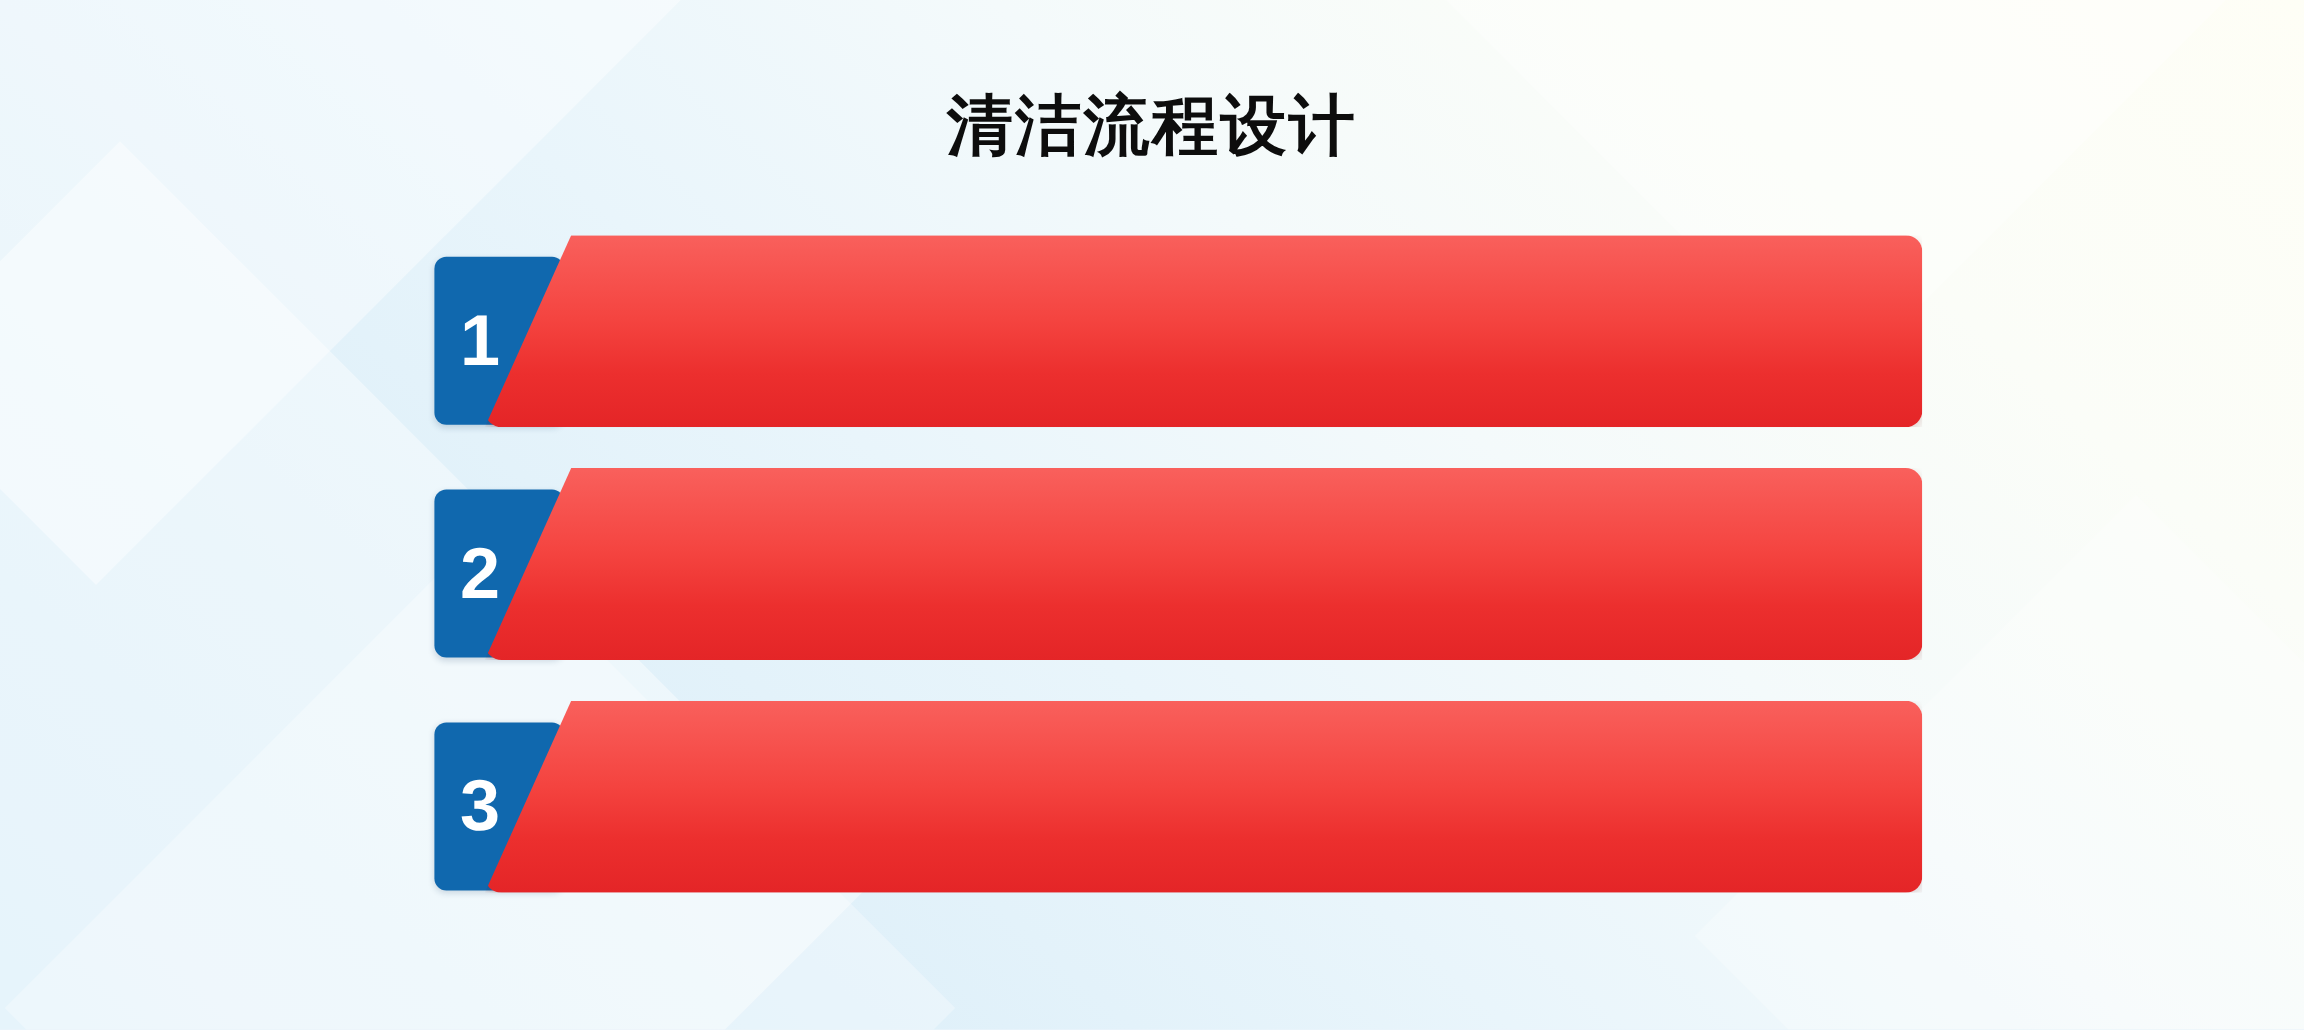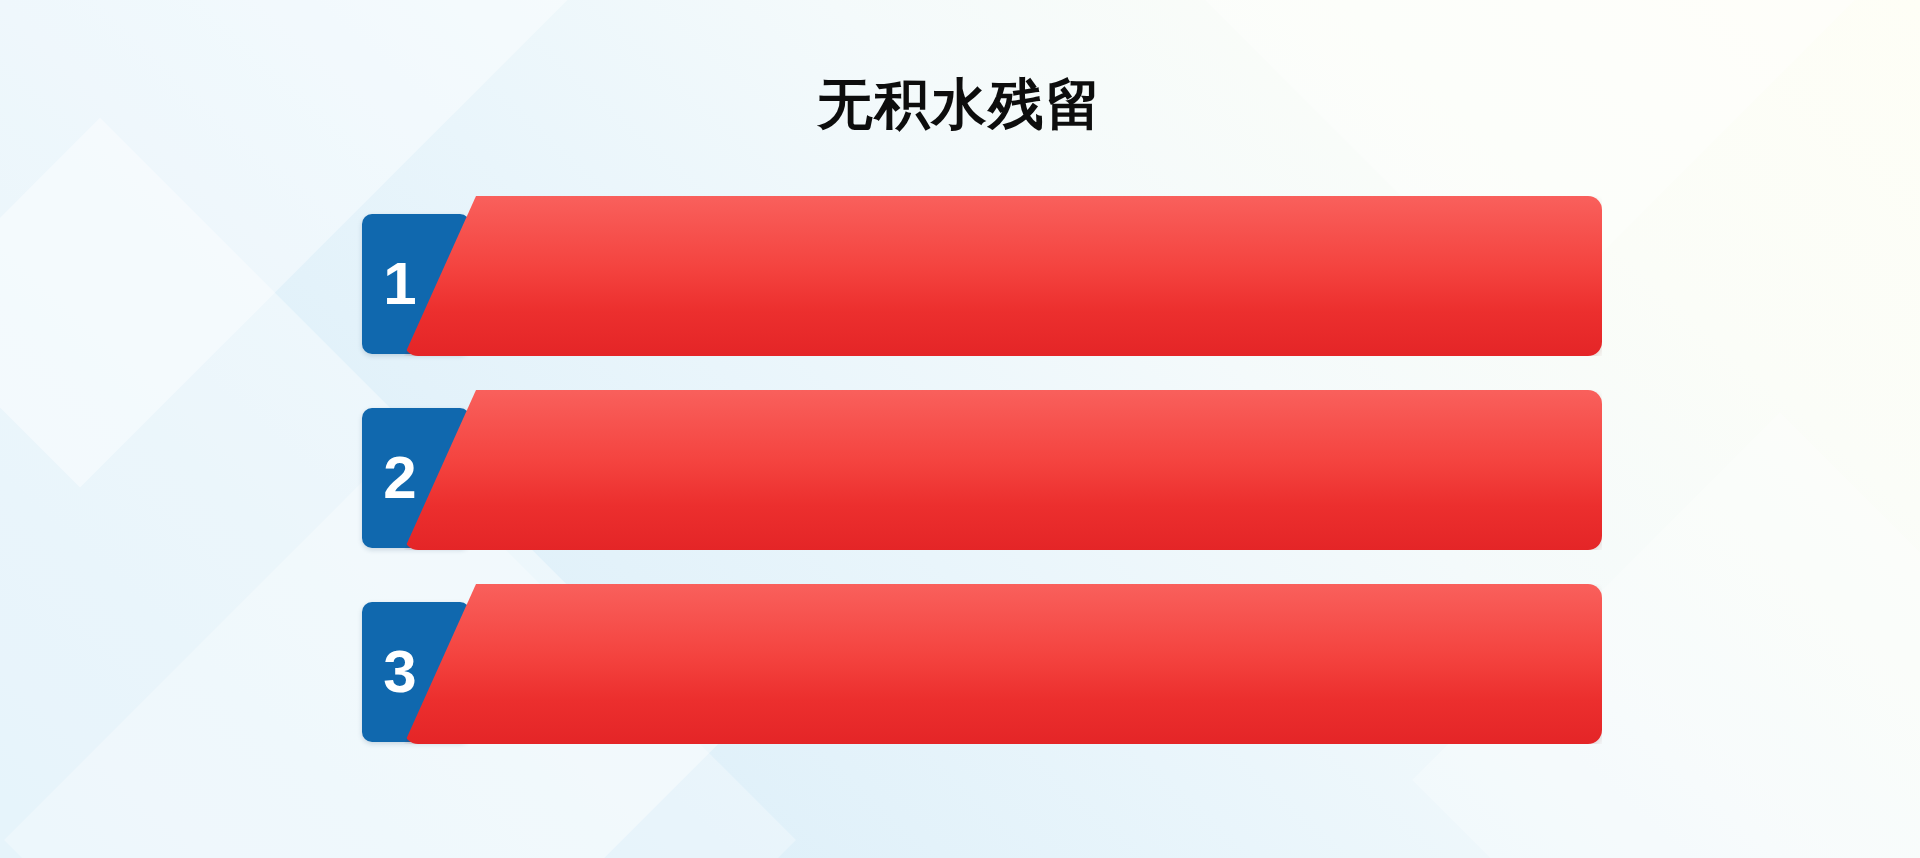--- a/index.html
+++ b/index.html
@@ -98,21 +98,21 @@
 
 <div id="bg-layer">
   <div id="bg-grad"></div>
   <div class="bg-diamond" id="d1"></div>
   <div class="bg-diamond" id="d2"></div>
   <div class="bg-diamond" id="d3"></div>
   <div class="bg-diamond" id="d4"></div>
   <div class="bg-diamond" id="d5"></div>
 </div>
 
-<div id="title">无积水残留</div>
+<div id="title">清洁流程设计</div>
 
 <div id="rows">
 
   <div class="row row-1">
     <div class="badge">
       <div class="badge-num">1</div>
     </div>
     <div class="panel"></div>
     <div class="panel-text left">夜间非停车高峰：驾驶式洗地机清洗坡道弯道，强力去除轮胎印</div>
   </div>

